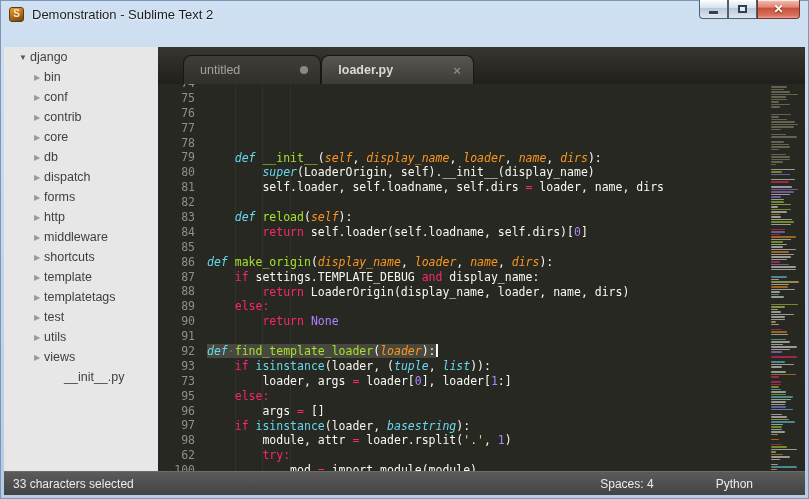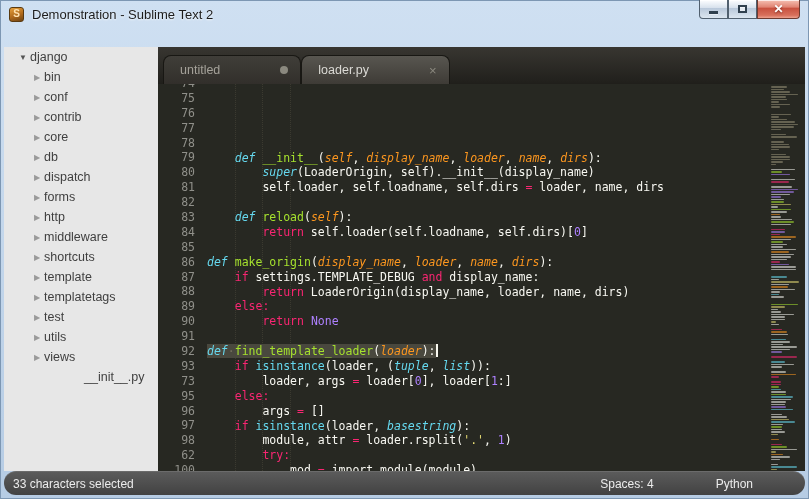--- a/index.html
+++ b/index.html
@@ -46,34 +46,34 @@
   
   .main { position:absolute; top:47px; left:4px; right:4px; bottom:28px; display:flex; }
   
   .sidebar { width:154px; background:#e7e7e7; overflow:hidden; flex:none; }
   .sidebar-header { font-size:11px; font-weight:bold; letter-spacing:.5px; color:#8e8e8e; padding:9px 0 6px 12px; }
   .tree-item { height:20px; display:flex; align-items:center; font-size:12.5px; color:#3f3f3f; cursor:default; white-space:nowrap; }
   .tree-item .arrow { width:14px; text-align:center; font-size:8px; color:#9a9a9a; flex:none; }
   .tree-item.root .arrow { color:#555; }
   .tree-item.root { padding-left:12px; }
   .tree-item.child { padding-left:26px; }
-  .tree-item.file { padding-left:60px;margin-left:20px; }
+  .tree-item.file { padding-left:60px; }
   
   .editor { flex:1; display:flex; flex-direction:column; min-width:0; }
   .tabbar {
     height:37px; flex:none; background:linear-gradient(180deg,#383631,#201f1b);
-    display:flex; align-items:flex-end; padding-left:5px;
+    display:flex; align-items:flex-end; padding-left:25px;
   }
   .tab {
     height:29px; border-radius:8px 8px 0 0; border:1px solid #181713; border-bottom:none;
     display:flex; align-items:center; font-size:12.5px; cursor:default;
     background:linear-gradient(180deg,#403e39,#322f2b); color:#a5a29a;
     padding:0 12px 0 16px; position:relative;
   }
-  .tab.active { background:linear-gradient(180deg,#585650,#3e3b36); color:#dbdad5; }
+  .tab.active { background:linear-gradient(180deg,#585650,#3e3b36); color:#dbdad5;font-weight:bold; }
   .tab .tab-label { margin-right:60px; }
   .tab .dot { width:8px; height:8px; border-radius:50%; background:#8b897f; flex:none; }
   .tab .close-x { color:#8b897f; font-size:13px; line-height:1; flex:none; }
   
   .code-area { flex:1; position:relative; background:#272822; overflow:hidden; display:flex;
     font-family:"DejaVu Sans Mono", monospace; font-size:11.5px; line-height:14.9px; }
   .gutter { width:49px; flex:none; text-align:right; padding-right:12px; color:#90908a; margin-top:-8px; }
   .gutter div { height:14.9px; }
   .code-text { flex:1; position:relative; overflow:hidden; margin-top:-8px; white-space:pre; color:#f8f8f2; }
   .indent-guide { position:absolute; top:0; bottom:0; width:0; border-left:1px dotted #3b3a30; }
@@ -88,21 +88,21 @@
   .tok-d { color:#f8f8f2; }
   .tok-w { color:#75715e; }
   .sel-wrap { background:#49483e; }
   .cursor { display:inline-block; width:2px; height:13px; background:#f8f8f0; vertical-align:-2px; }
   .minimap { position:absolute; top:0; right:0; bottom:0; width:36px; background:#272822; padding:2px 3px 0 2px; overflow:hidden; }
   .mm-row { height:1.5px; margin-bottom:1px; border-radius:1px; }
   
   .statusbar {
     position:absolute; left:4px; right:4px; bottom:4px; height:24px;
     background:linear-gradient(180deg,#5b5b5b,#424242); border-top:1px solid #6b6b6b;
-    color:#ececec; font-size:12px; display:flex; align-items:center;border-radius:12px;
+    color:#ececec; font-size:12px; display:flex; align-items:center;
   }
   .status-left { padding-left:9px; flex:1; }
   .status-right { display:flex; gap:62px; padding-right:52px; }
 </style>
 </head>
 <body>
 
 <div class="stage">
 
   <div class="titlebar">

